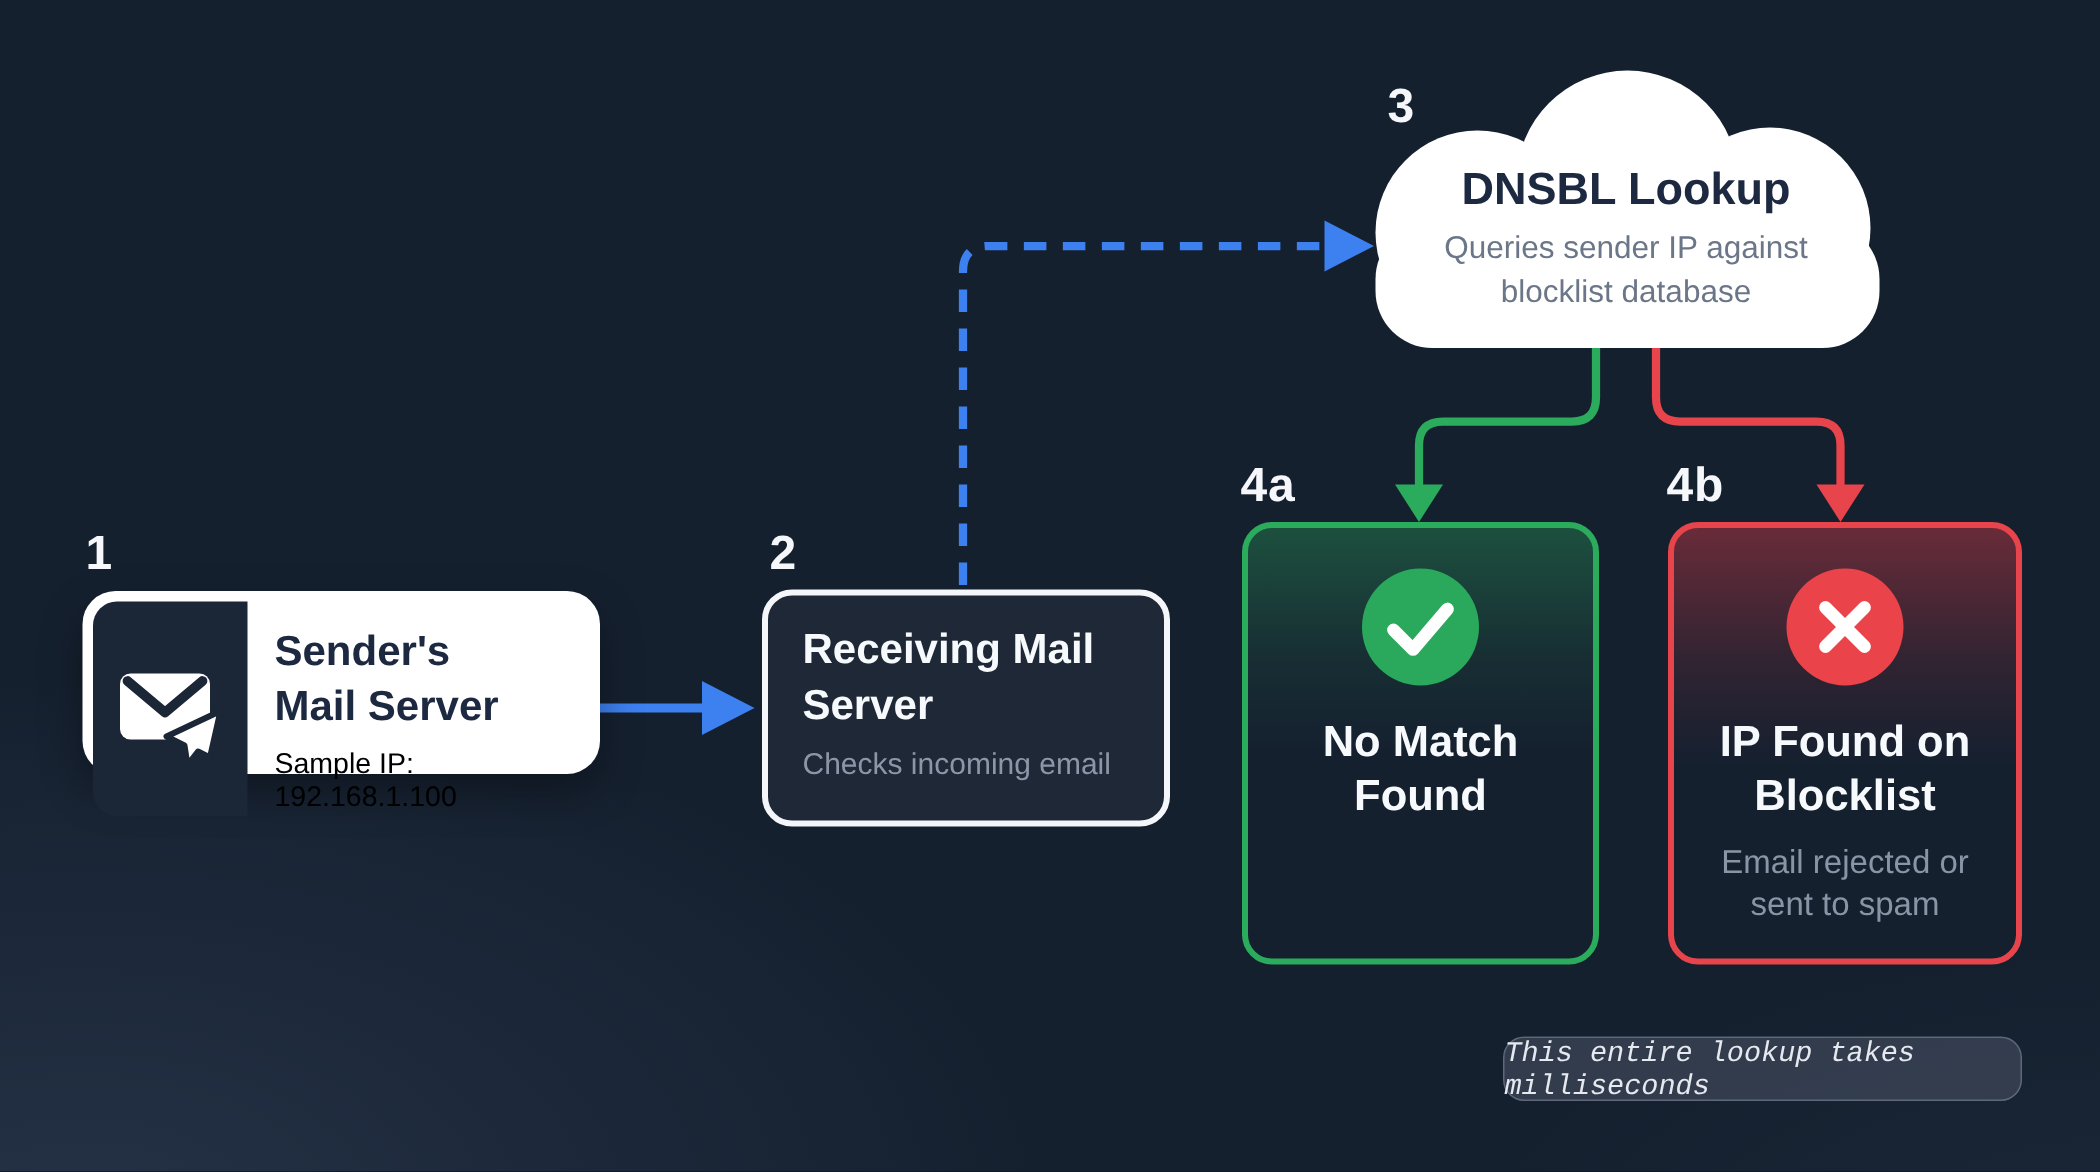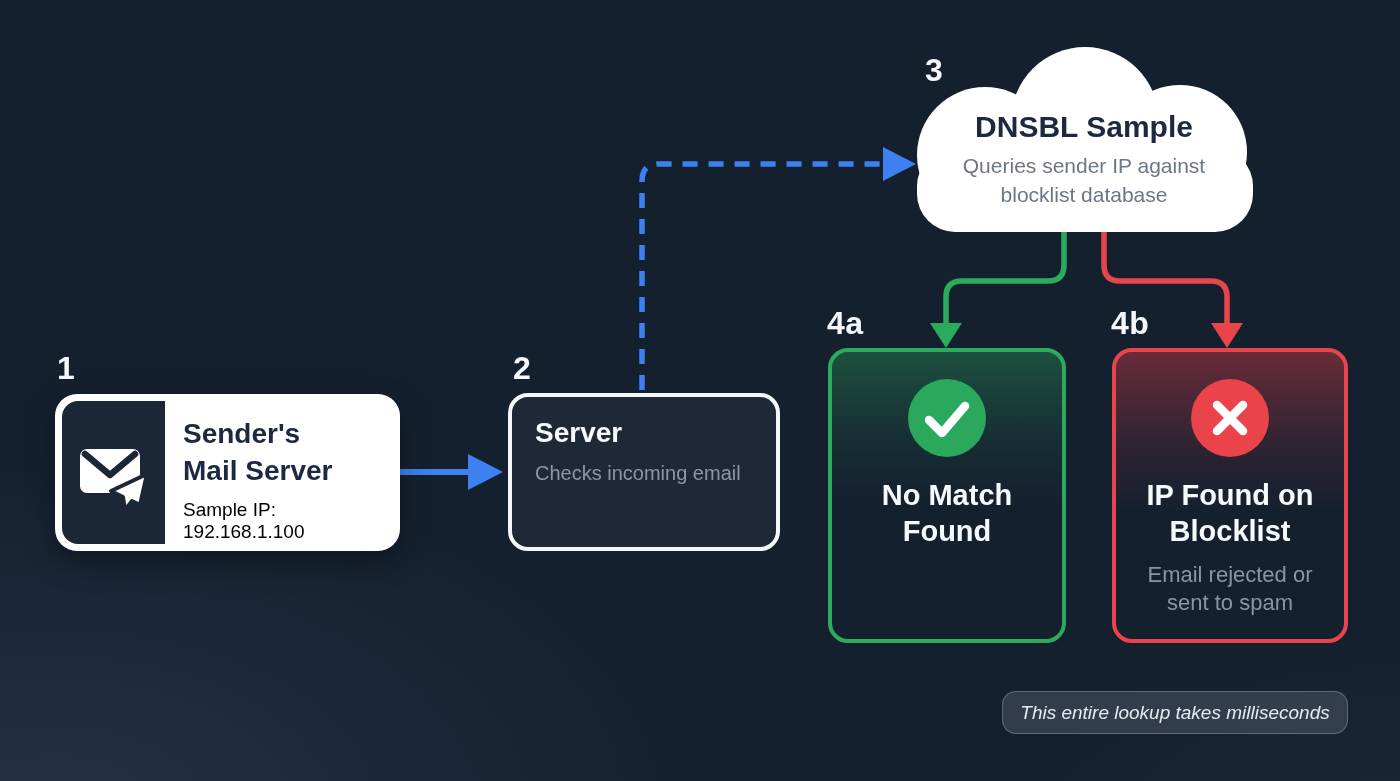--- a/index.html
+++ b/index.html
@@ -9,21 +9,21 @@
     background:
       radial-gradient(1100px 620px at 4% 104%, rgba(98,120,160,0.20), rgba(98,120,160,0) 58%),
       radial-gradient(900px 420px at 102% 108%, rgba(80,96,128,0.10), rgba(80,96,128,0) 50%),
       #15202F;
   }
   .layer { position:absolute; left:0; top:0; }
 
   .step-num { position:absolute; color:#F5F7FA; font-weight:bold; font-size:32px; letter-spacing:0.5px; z-index:3; }
 
   
-  .box-sender { position:absolute; left:55px; top:394px; width:345px; height:157px;
+  .box-sender { position:absolute; left:55px; top:394px; width:345px; height:122px;
     background:#FFFFFF; border-radius:22px; box-shadow:0 12px 28px rgba(0,0,0,0.35); z-index:2; }
   .sender-panel { position:absolute; left:7px; top:7px; width:103px; height:143px;
     background:#1B2637; border-radius:16px 0 0 16px; display:flex; align-items:center; justify-content:center; }
   .sender-text { position:absolute; left:128px; top:21px; }
   .box-sender .title { font-size:28px; font-weight:bold; color:#1D2940; line-height:37px; }
   .box-sender .sub { margin-top:10px; font-size:19px; color:#000000; }
 
   
   .box-receiver { position:absolute; left:508px; top:393px; width:272px; height:158px;
     background:rgba(255,255,255,0.04); border:4px solid #F4F6F9; border-radius:20px; box-sizing:border-box; z-index:2; }
@@ -47,21 +47,21 @@
   .badge { position:absolute; left:50%; top:26px; transform:translateX(-50%); width:80px; height:80px; }
   .outcome .title { position:absolute; top:125px; left:0; right:0; text-align:center;
     font-size:29px; font-weight:bold; color:#F7FAFC; line-height:36px; }
   .outcome .sub { position:absolute; top:209px; left:0; right:0; text-align:center;
     font-size:22px; color:#8A94A6; line-height:28px; }
 
   
   .pill { position:absolute; left:1002px; top:691px; width:346px; height:43px;
     background:rgba(74,84,102,0.55); border:1px solid rgba(160,172,192,0.40); border-radius:14px;
     color:#E6EAF0; font-style:italic; font-size:19px; display:flex; align-items:center; justify-content:center;
-    box-sizing:border-box; z-index:2; }
+    box-sizing:border-box; z-index:2;font-family:Liberation Mono, monospace; }
 </style>
 </head>
 <body>
 
 <div class="stage">
 
   <svg class="layer" width="1400" height="781" viewBox="0 0 1400 781">
 
     <g>
       <path d="M400,472 L468,472" stroke="#3D80F0" stroke-width="6" fill="none"></path>
@@ -110,27 +110,28 @@
         <div>Sender's</div>
         <div>Mail Server</div>
       </div>
       <div class="sub">Sample IP: 192.168.1.100</div>
     </div>
   </div>
 
   <div class="box-receiver">
     <div class="receiver-text">
       <div class="title">
+        <div>Receiving Mail</div>
         <div>Server</div>
       </div>
       <div class="sub">Checks incoming email</div>
     </div>
   </div>
 
-  <div class="cloud-title">DNSBL Sample</div>
+  <div class="cloud-title">DNSBL Lookup</div>
   <div class="cloud-sub">
     <div>Queries sender IP against</div>
     <div>blocklist database</div>
   </div>
 
   <div class="outcome box-nomatch">
     <div class="grad"></div>
     <svg class="badge" viewBox="0 0 80 80">
       <circle cx="40" cy="40" r="39" fill="#2AA95C"></circle>
       <path d="M22,42 L35,55 L58,28" stroke="#FFFFFF" stroke-width="8.5" fill="none" stroke-linecap="round" stroke-linejoin="round"></path>

